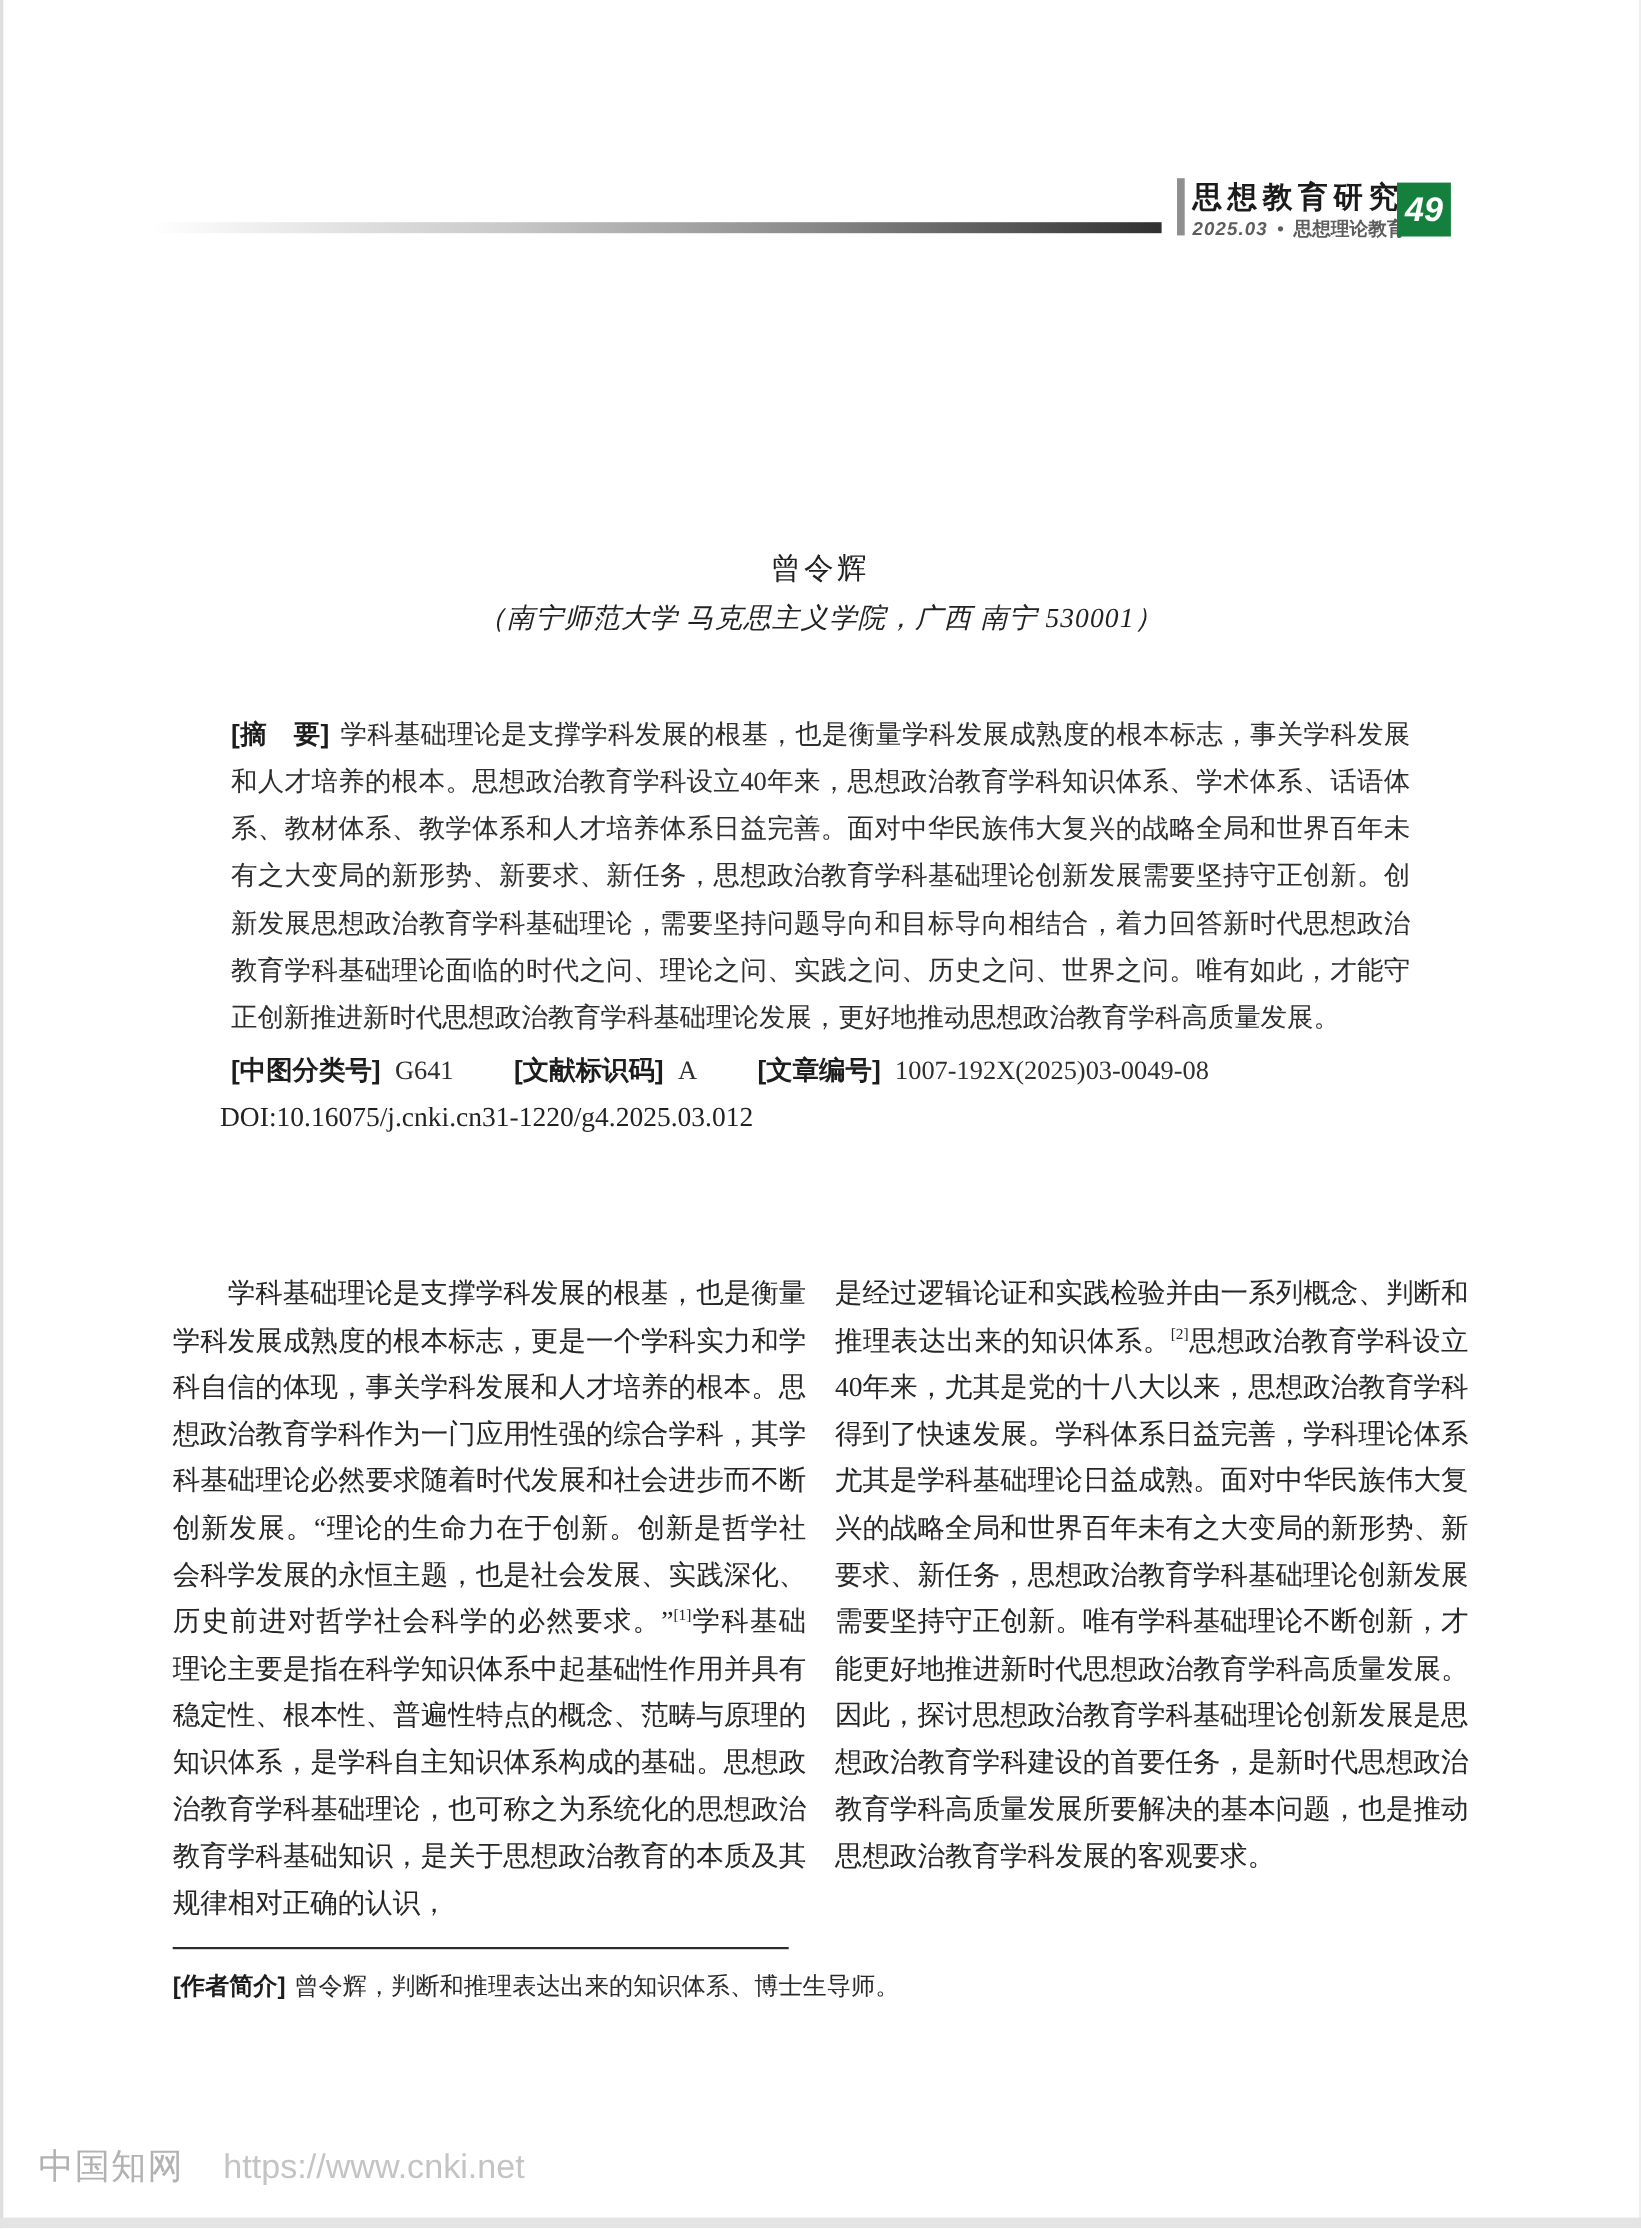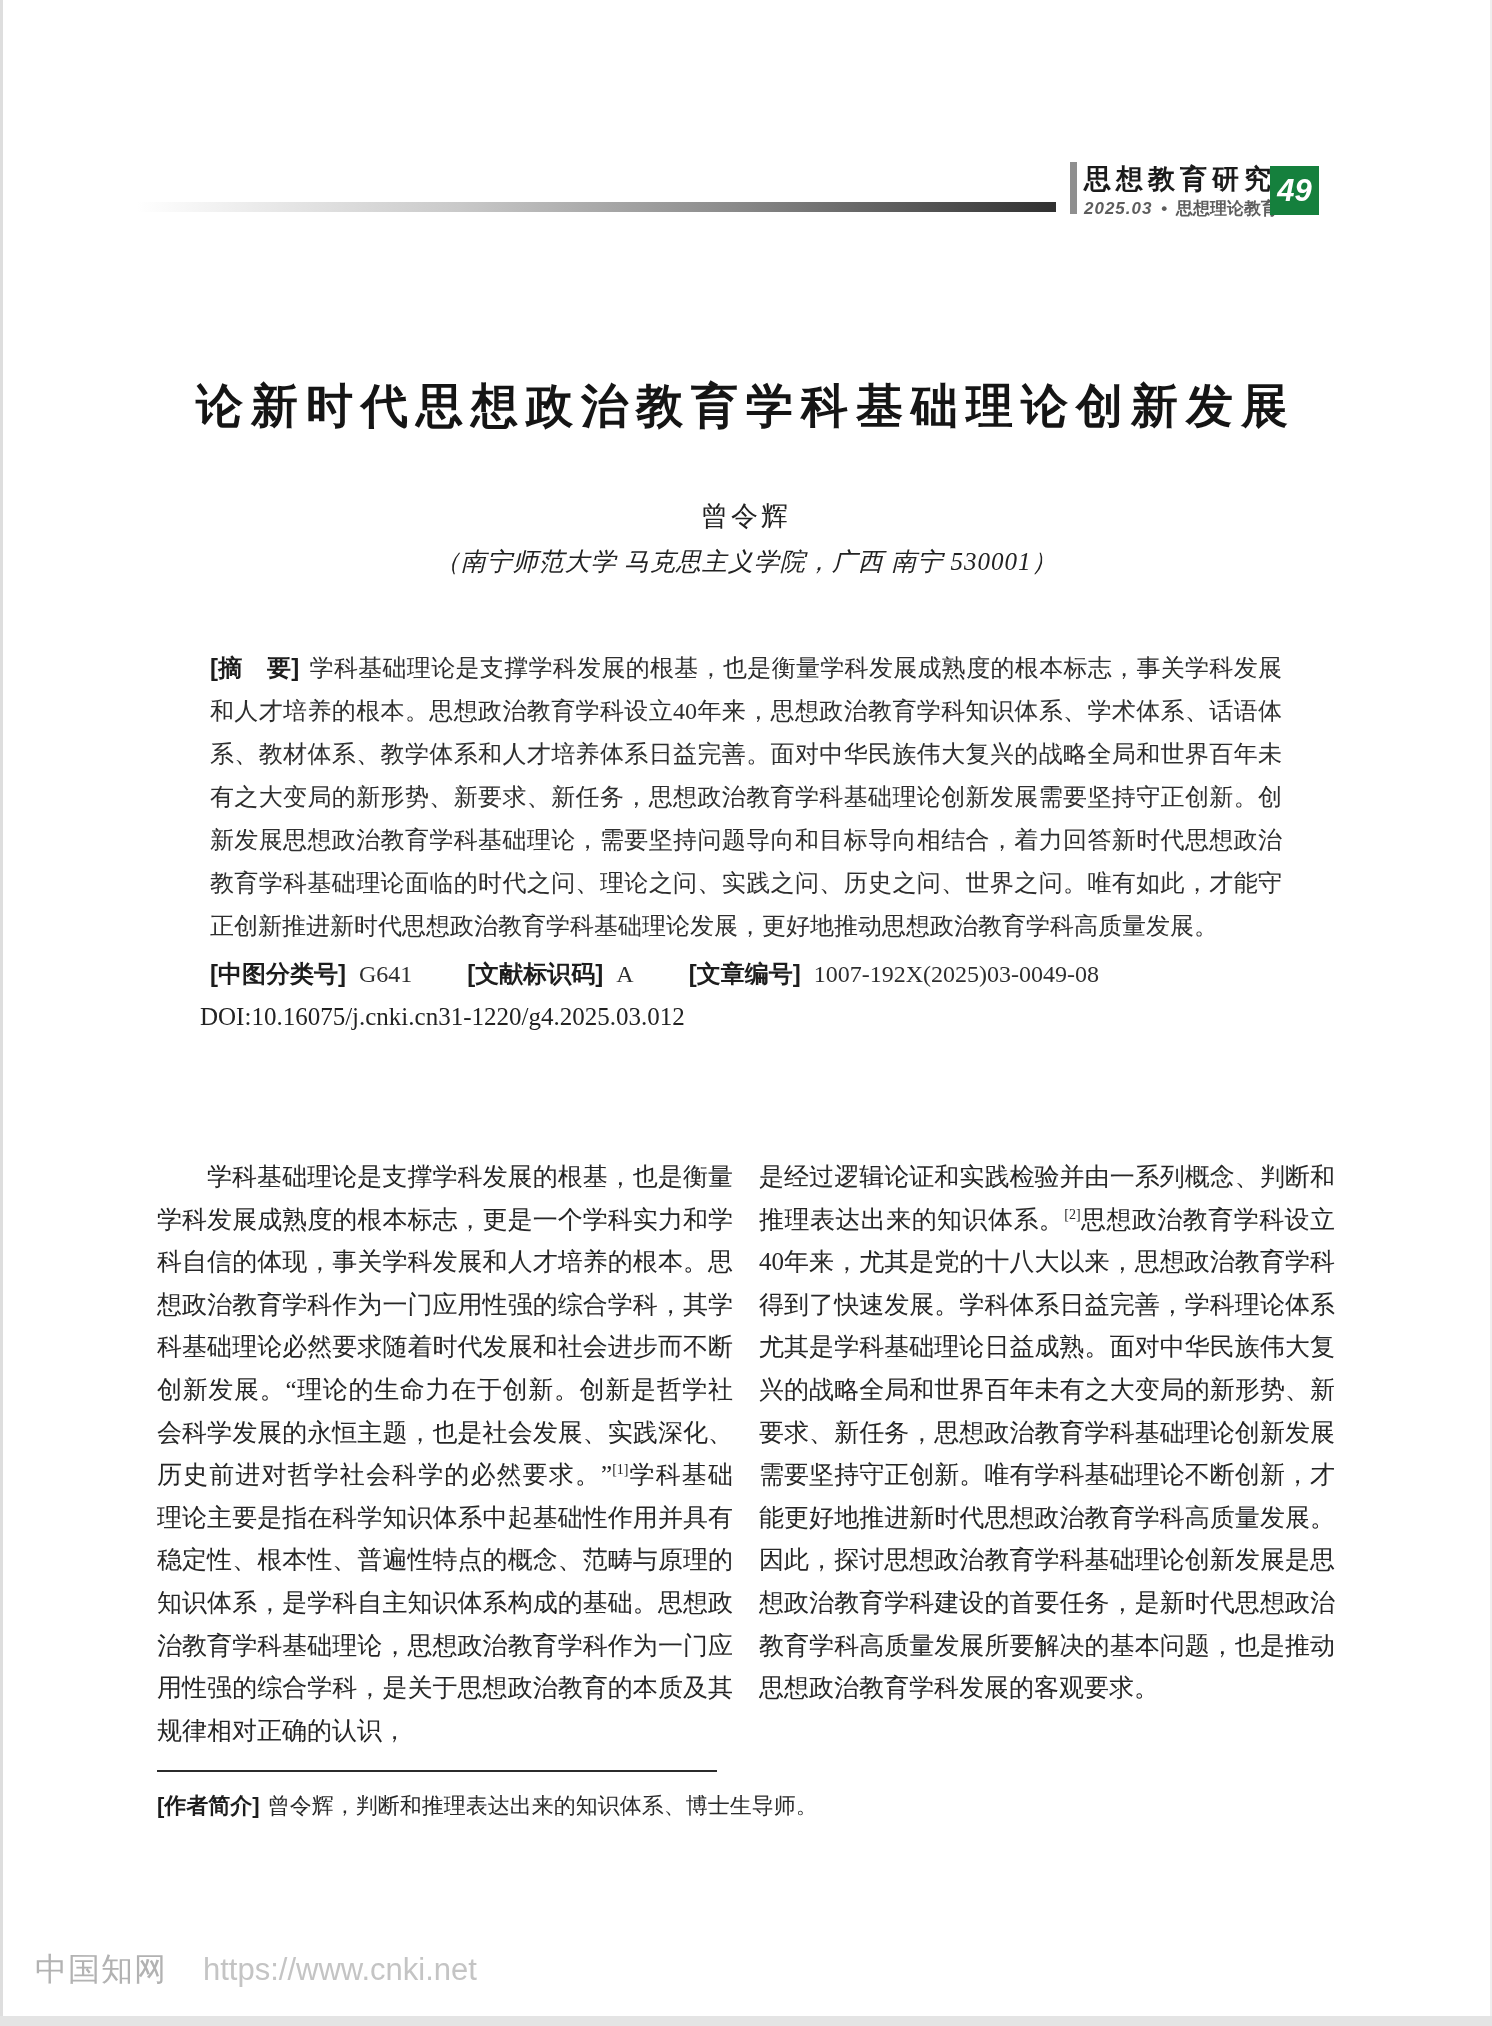--- a/index.html
+++ b/index.html
@@ -87,36 +87,35 @@
     <div class="journal-vbar"></div>
     <div class="journal-name">思想教育研究</div>
     <div class="journal-sub">
       <span class="issue">2025.03</span>
       <span class="sep">•</span>
       <span class="section">思想理论教育</span>
     </div>
     <div class="page-no-box">49</div>
   </div>
 
-  <div class="art-title">论新时代思想政治教育学科基础理论创新发展</div>
   <div class="art-author">曾令辉</div>
   <div class="art-affil">（南宁师范大学 马克思主义学院，广西 南宁 530001）</div>
 
   <div class="frontmatter">
     <p class="abstract"><span class="fm-label">[摘　要]</span><span>学科基础理论是支撑学科发展的根基，也是衡量学科发展成熟度的根本标志，事关学科发展和人才培养的根本。思想政治教育学科设立40年来，思想政治教育学科知识体系、学术体系、话语体系、教材体系、教学体系和人才培养体系日益完善。面对中华民族伟大复兴的战略全局和世界百年未有之大变局的新形势、新要求、新任务，思想政治教育学科基础理论创新发展需要坚持守正创新。创新发展思想政治教育学科基础理论，需要坚持问题导向和目标导向相结合，着力回答新时代思想政治教育学科基础理论面临的时代之问、理论之问、实践之问、历史之问、世界之问。唯有如此，才能守正创新推进新时代思想政治教育学科基础理论发展，更好地推动思想政治教育学科高质量发展。</span></p>
 
 
     <p class="meta-line"><span class="fm-label">[中图分类号]</span><span class="meta-val">G641</span><span class="fm-label">[文献标识码]</span><span class="meta-val">A</span><span class="fm-label">[文章编号]</span><span class="meta-val">1007-192X(2025)03-0049-08</span></p>
 
     <p class="doi-line">DOI:10.16075/j.cnki.cn31-1220/g4.2025.03.012</p>
   </div>
 
   <div class="columns">
     <div class="col first">
-      <p><span>学科基础理论是支撑学科发展的根基，也是衡量学科发展成熟度的根本标志，更是一个学科实力和学科自信的体现，事关学科发展和人才培养的根本。思想政治教育学科作为一门应用性强的综合学科，其学科基础理论必然要求随着时代发展和社会进步而不断创新发展。“理论的生命力在于创新。创新是哲学社会科学发展的永恒主题，也是社会发展、实践深化、历史前进对哲学社会科学的必然要求。”</span><sup>[1]</sup><span>学科基础理论主要是指在科学知识体系中起基础性作用并具有稳定性、根本性、普遍性特点的概念、范畴与原理的知识体系，是学科自主知识体系构成的基础。思想政治教育学科基础理论，思想政治教育学科作为一门应用性强的综合学科，是关于思想政治教育的本质及其规律相对正确的认识，</span></p>
+      <p><span>学科基础理论是支撑学科发展的根基，也是衡量学科发展成熟度的根本标志，更是一个学科实力和学科自信的体现，事关学科发展和人才培养的根本。思想政治教育学科作为一门应用性强的综合学科，其学科基础理论必然要求随着时代发展和社会进步而不断创新发展。“理论的生命力在于创新。创新是哲学社会科学发展的永恒主题，也是社会发展、实践深化、历史前进对哲学社会科学的必然要求。”</span><sup>[1]</sup><span>学科基础理论主要是指在科学知识体系中起基础性作用并具有稳定性、根本性、普遍性特点的概念、范畴与原理的知识体系，是学科自主知识体系构成的基础。思想政治教育学科基础理论，也可称之为系统化的思想政治教育学科基础知识，是关于思想政治教育的本质及其规律相对正确的认识，</span></p>
     </div>
     <div class="col">
       <p><span>是经过逻辑论证和实践检验并由一系列概念、判断和推理表达出来的知识体系。</span><sup>[2]</sup><span>思想政治教育学科设立40年来，尤其是党的十八大以来，思想政治教育学科得到了快速发展。学科体系日益完善，学科理论体系尤其是学科基础理论日益成熟。面对中华民族伟大复兴的战略全局和世界百年未有之大变局的新形势、新要求、新任务，思想政治教育学科基础理论创新发展需要坚持守正创新。唯有学科基础理论不断创新，才能更好地推进新时代思想政治教育学科高质量发展。因此，探讨思想政治教育学科基础理论创新发展是思想政治教育学科建设的首要任务，是新时代思想政治教育学科高质量发展所要解决的基本问题，也是推动思想政治教育学科发展的客观要求。</span></p>
     </div>
   </div>
 
   <div class="footnote">
     <div class="fn-rule"></div>
     <p class="fn-item"><span class="fm-label">[作者简介]</span><span>曾令辉，判断和推理表达出来的知识体系、博士生导师。</span></p>
   </div>

